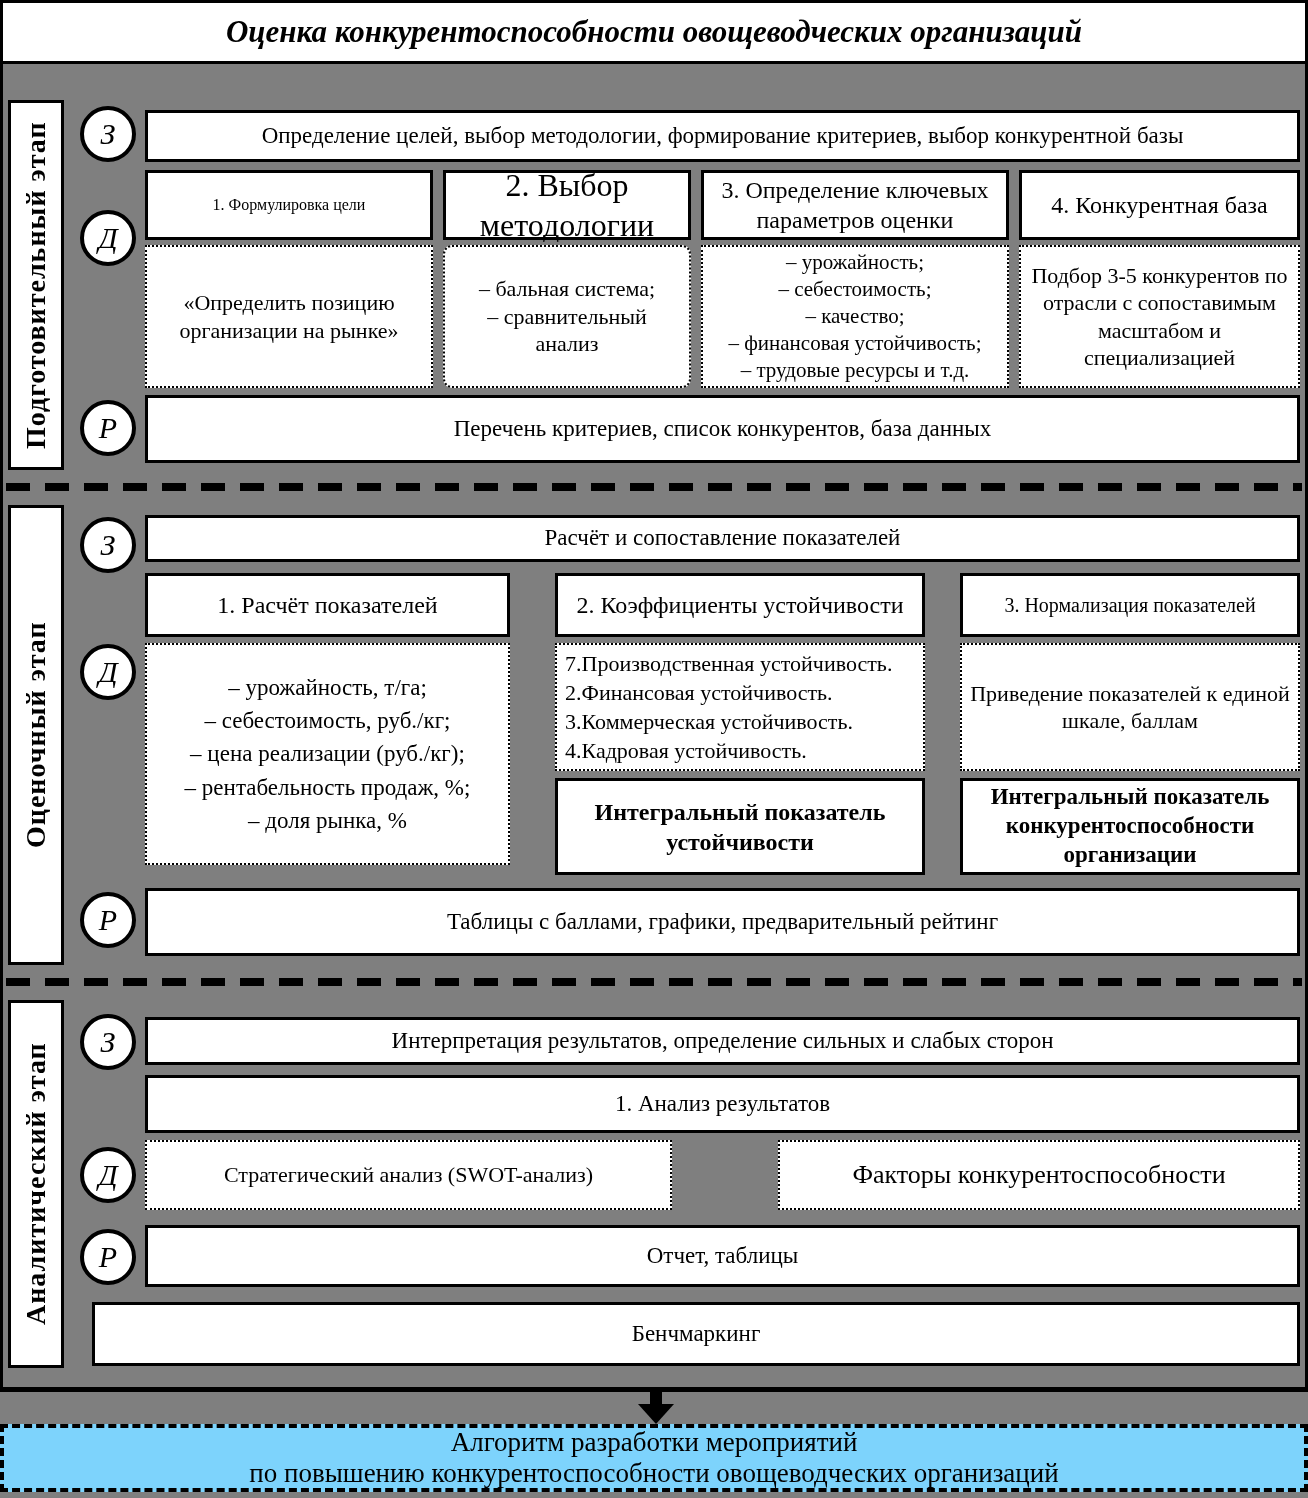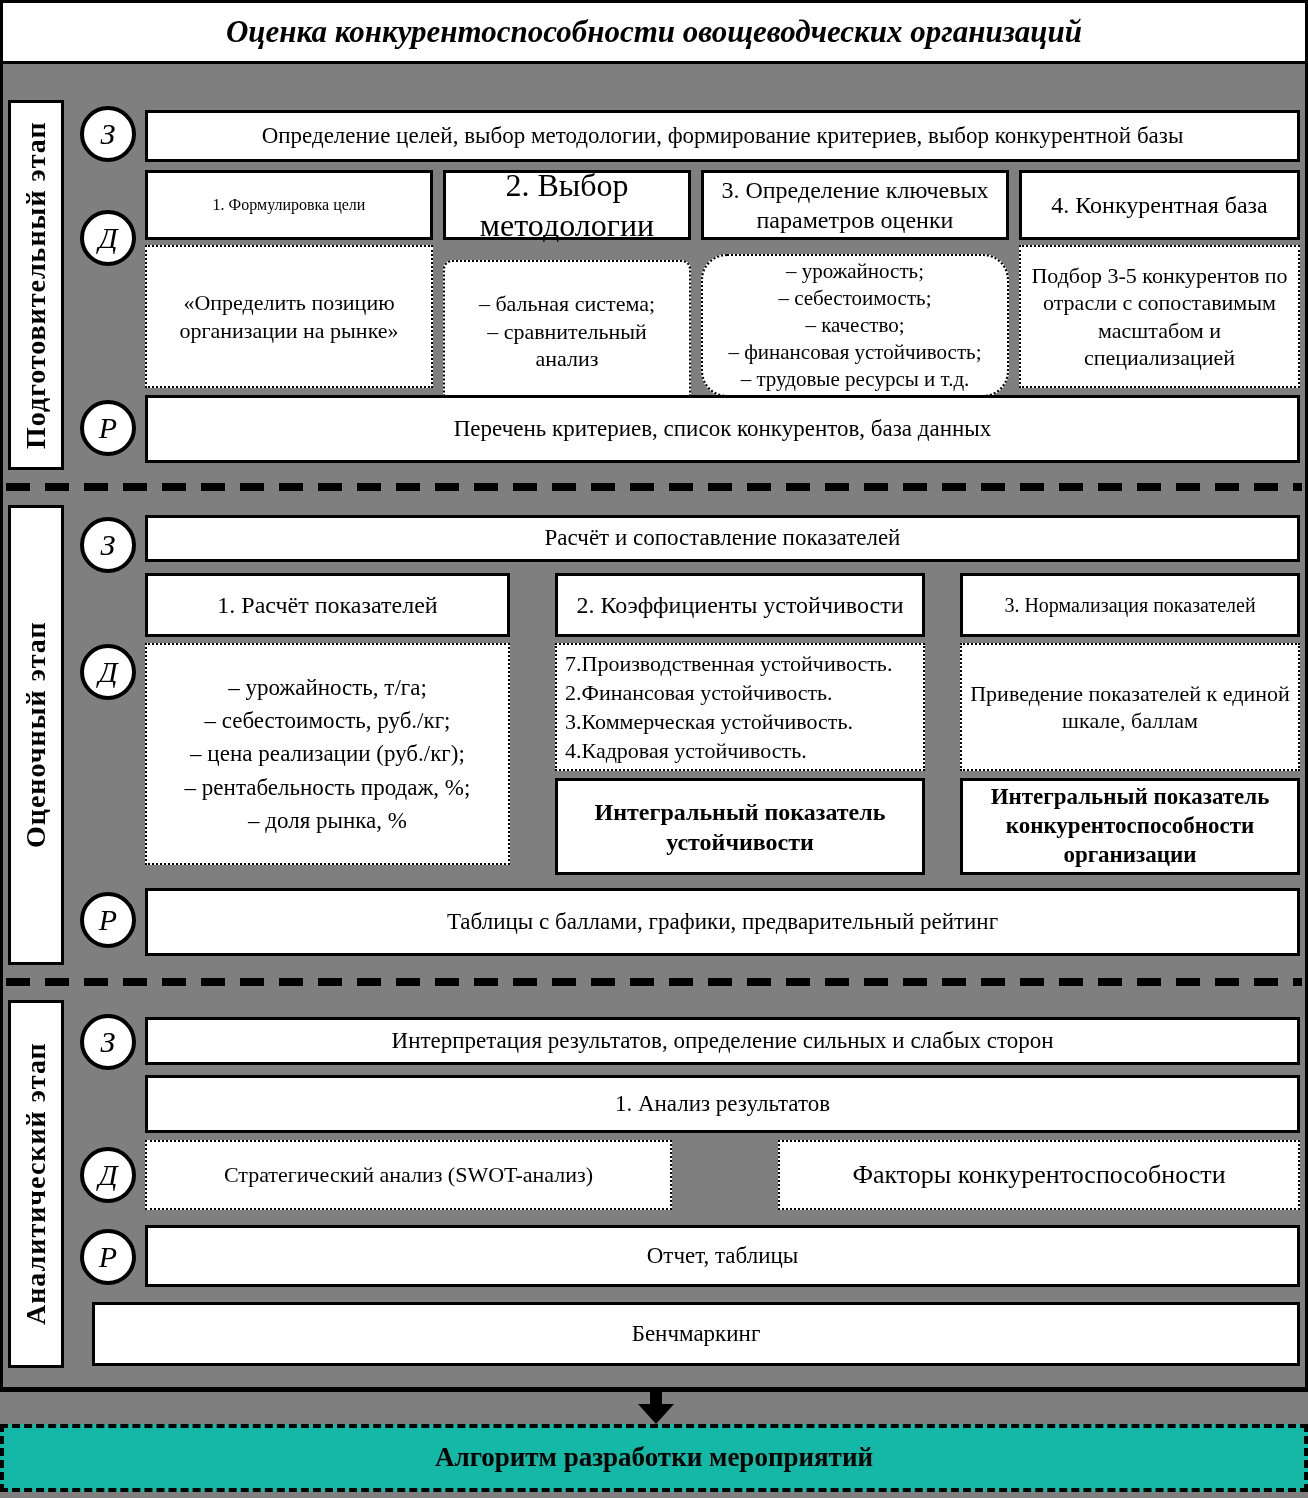--- a/index.html
+++ b/index.html
@@ -68,23 +68,23 @@
   <div class="box" style="left:145px;top:110px;width:1155px;height:52px;font-size:23px;">Определение целей, выбор методологии, формирование критериев, выбор конкурентной базы</div>
 
   <div class="box" style="left:145px;top:170px;width:288px;height:70px;font-size:16px;">1. Формулировка цели</div>
   <div class="box" style="left:443px;top:170px;width:248px;height:70px;font-size:32px;">2. Выбор методологии</div>
   <div class="box" style="left:701px;top:170px;width:308px;height:70px;font-size:24px;">3. Определение ключевых параметров оценки</div>
   <div class="box" style="left:1019px;top:170px;width:281px;height:70px;font-size:24px;">4. Конкурентная база</div>
 
   <div class="circle" style="left:80px;top:210px;">Д</div>
 
   <div class="box dotted pre" style="left:145px;top:245px;width:288px;height:143px;font-size:22px;">«Определить позицию организации на рынке»</div>
-  <div class="box dotted pre" style="left:443px;top:260px;width:248px;height:143px;font-size:22px;border-radius:9px;">– бальная система;
+  <div class="box dotted pre" style="left:443px;top:245px;width:248px;height:143px;font-size:22px;border-radius:9px;">– бальная система;
 – сравнительный анализ</div>
-  <div class="box dotted pre" style="left:701px;top:254px;width:308px;height:143px;font-size:21px;line-height:1.28;border-radius:26px;">– урожайность;
+  <div class="box dotted pre" style="left:701px;top:245px;width:308px;height:143px;font-size:21px;line-height:1.28;">– урожайность;
 – себестоимость;
 – качество;
 – финансовая устойчивость;
 – трудовые ресурсы и т.д.</div>
   <div class="box dotted pre" style="left:1019px;top:245px;width:281px;height:143px;font-size:22px;">Подбор 3-5 конкурентов по отрасли с сопоставимым масштабом и специализацией</div>
 
   <div class="circle" style="left:80px;top:400px;">Р</div>
   <div class="box" style="left:145px;top:395px;width:1155px;height:68px;font-size:23px;">Перечень критериев, список конкурентов, база данных</div>
 </section>
 
@@ -140,17 +140,18 @@
   <div class="box" style="left:145px;top:1225px;width:1155px;height:62px;font-size:23px;">Отчет, таблицы</div>
 
   <div class="box" style="left:92px;top:1302px;width:1208px;height:64px;font-size:23px;">Бенчмаркинг</div>
 </section>
 
 <div>
   <div class="arrow-shaft abs" style="left:650px;top:1392px;width:12px;height:14px;"></div>
   <div class="arrow-head abs" style="left:638px;top:1404px;"></div>
 </div>
 
-<div class="abs" style="left:0;top:1424px;width:1308px;height:68px;background:#14b8a6;border:4px dashed #000;
+<div class="abs" style="left:0;top:1424px;width:1308px;height:68px;background:#7dd3fc;border:4px dashed #000;
             display:flex;flex-direction:column;align-items:center;justify-content:center;
-            font-weight:bold;font-size:27px;line-height:1.15;text-align:center;">
+            font-weight:normal;font-size:27px;line-height:1.15;text-align:center;">
   <div>Алгоритм разработки мероприятий</div>
+  <div>по повышению конкурентоспособности овощеводческих организаций</div>
 </div>
 
 </body></html>

